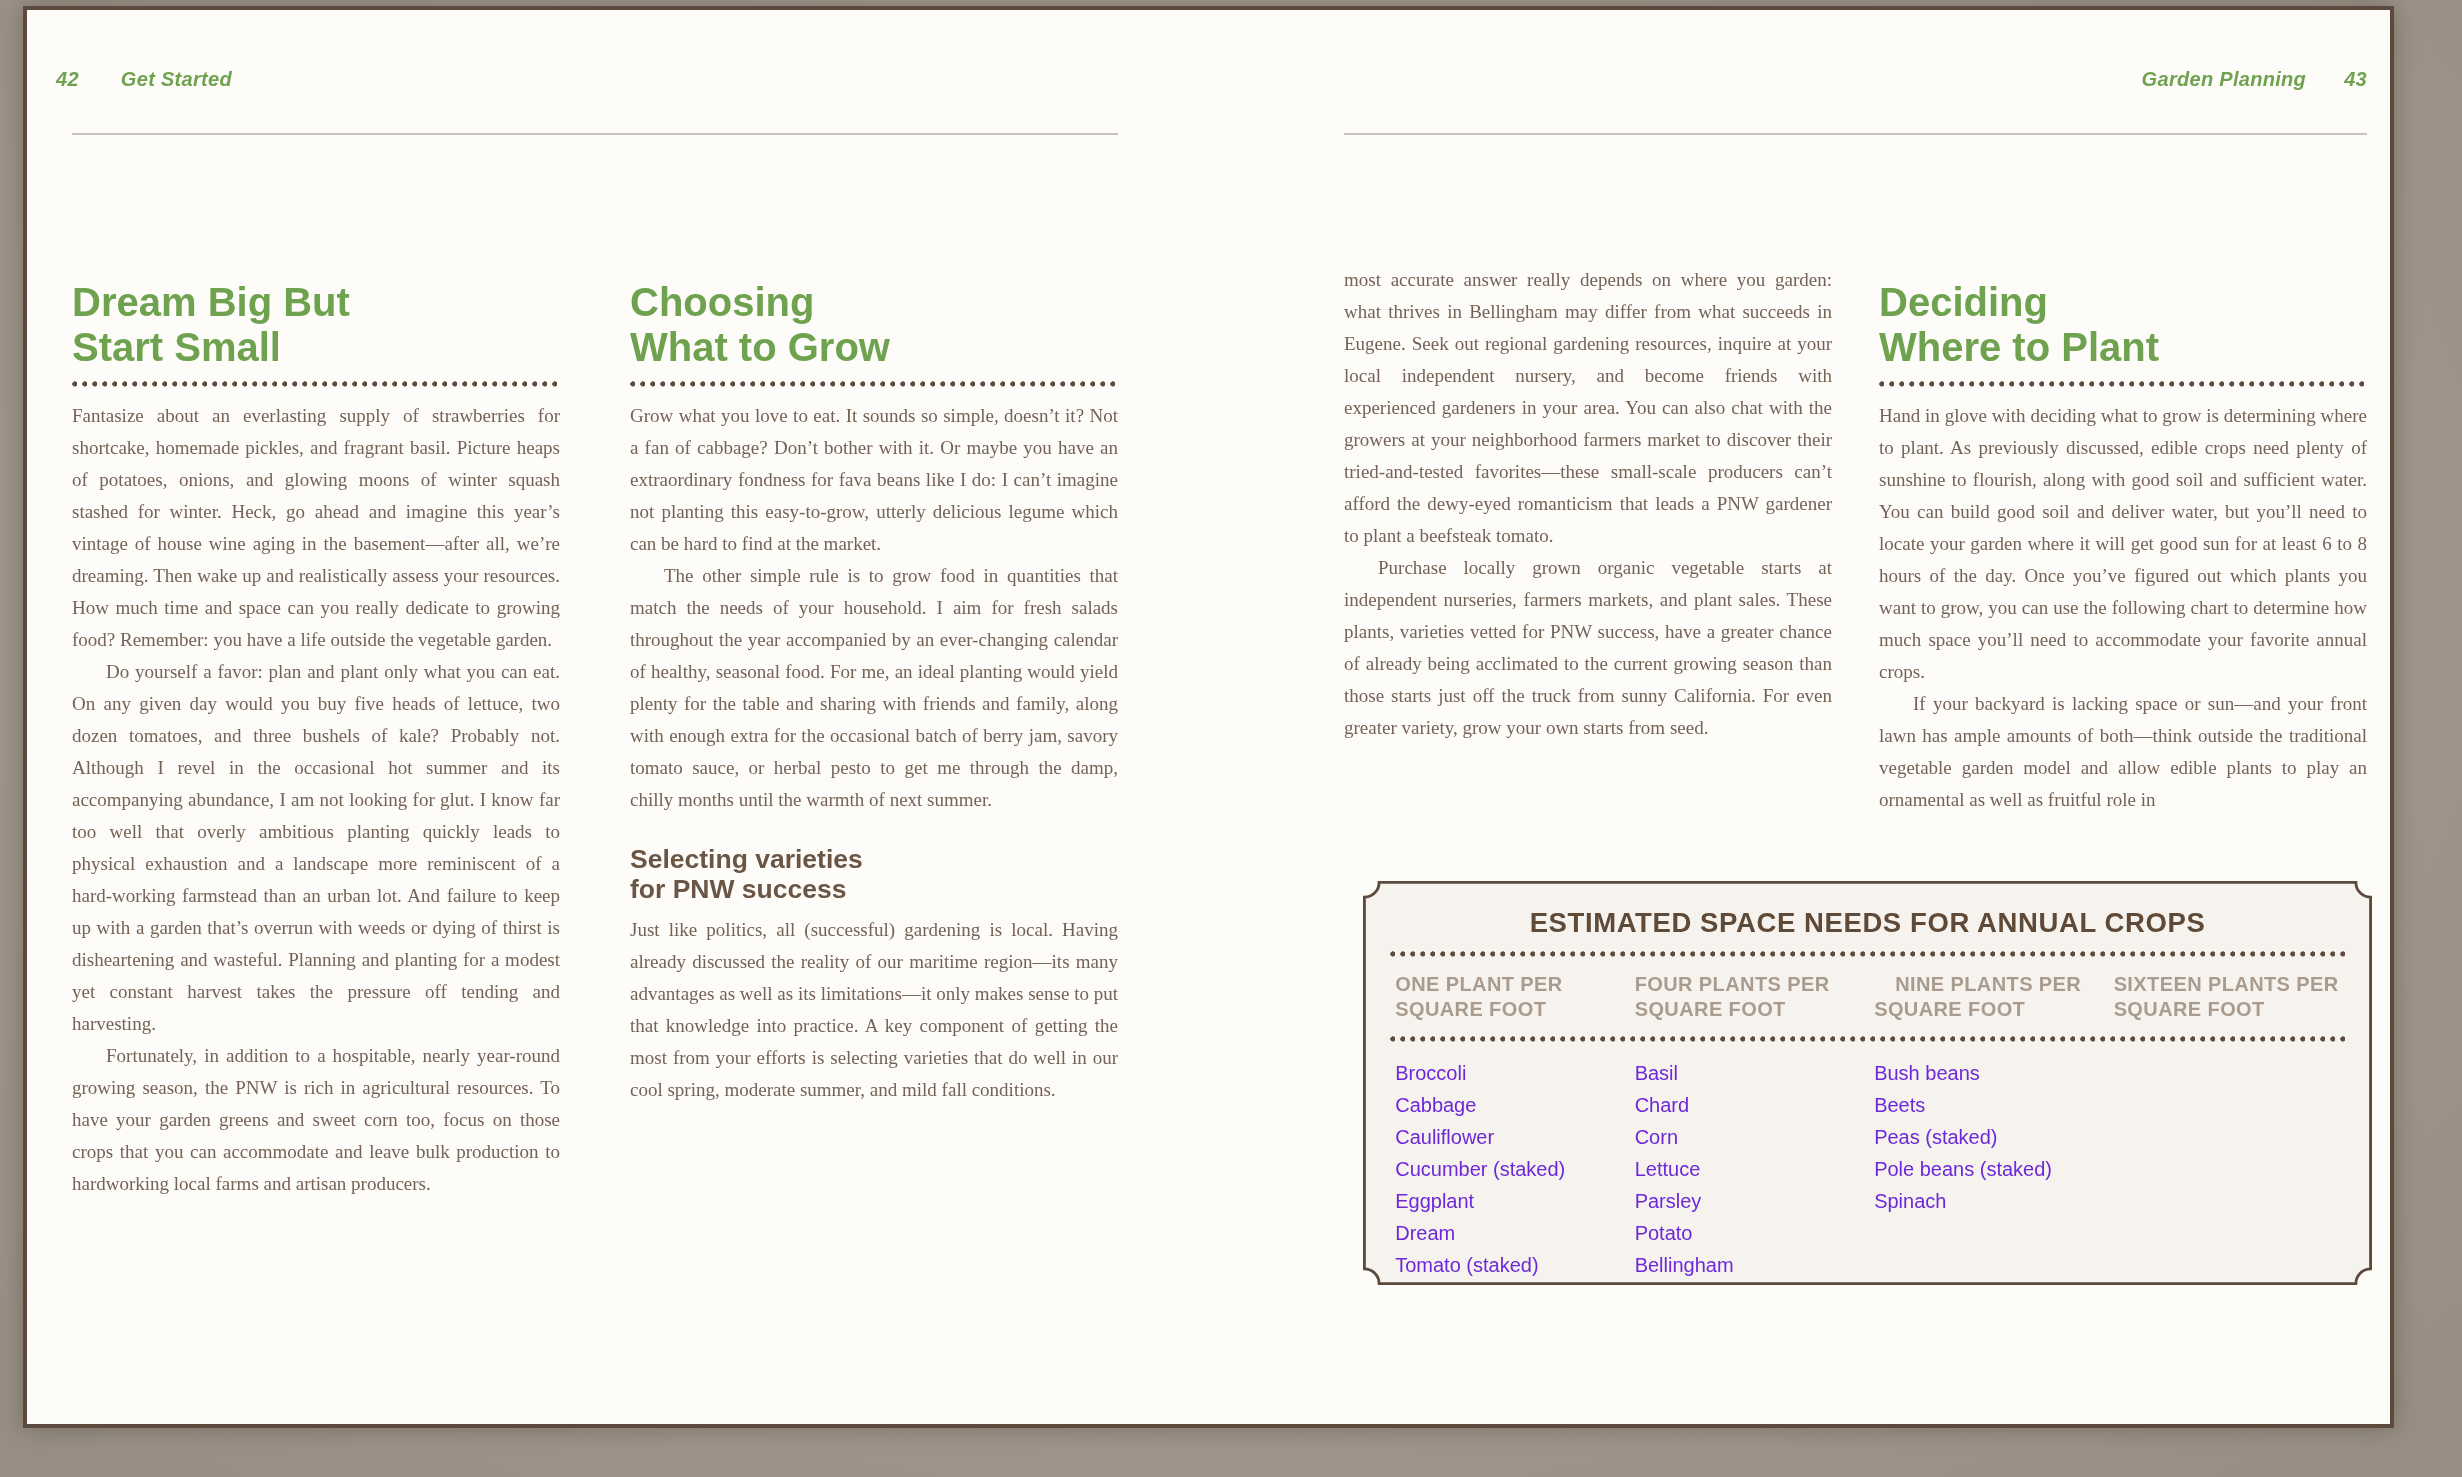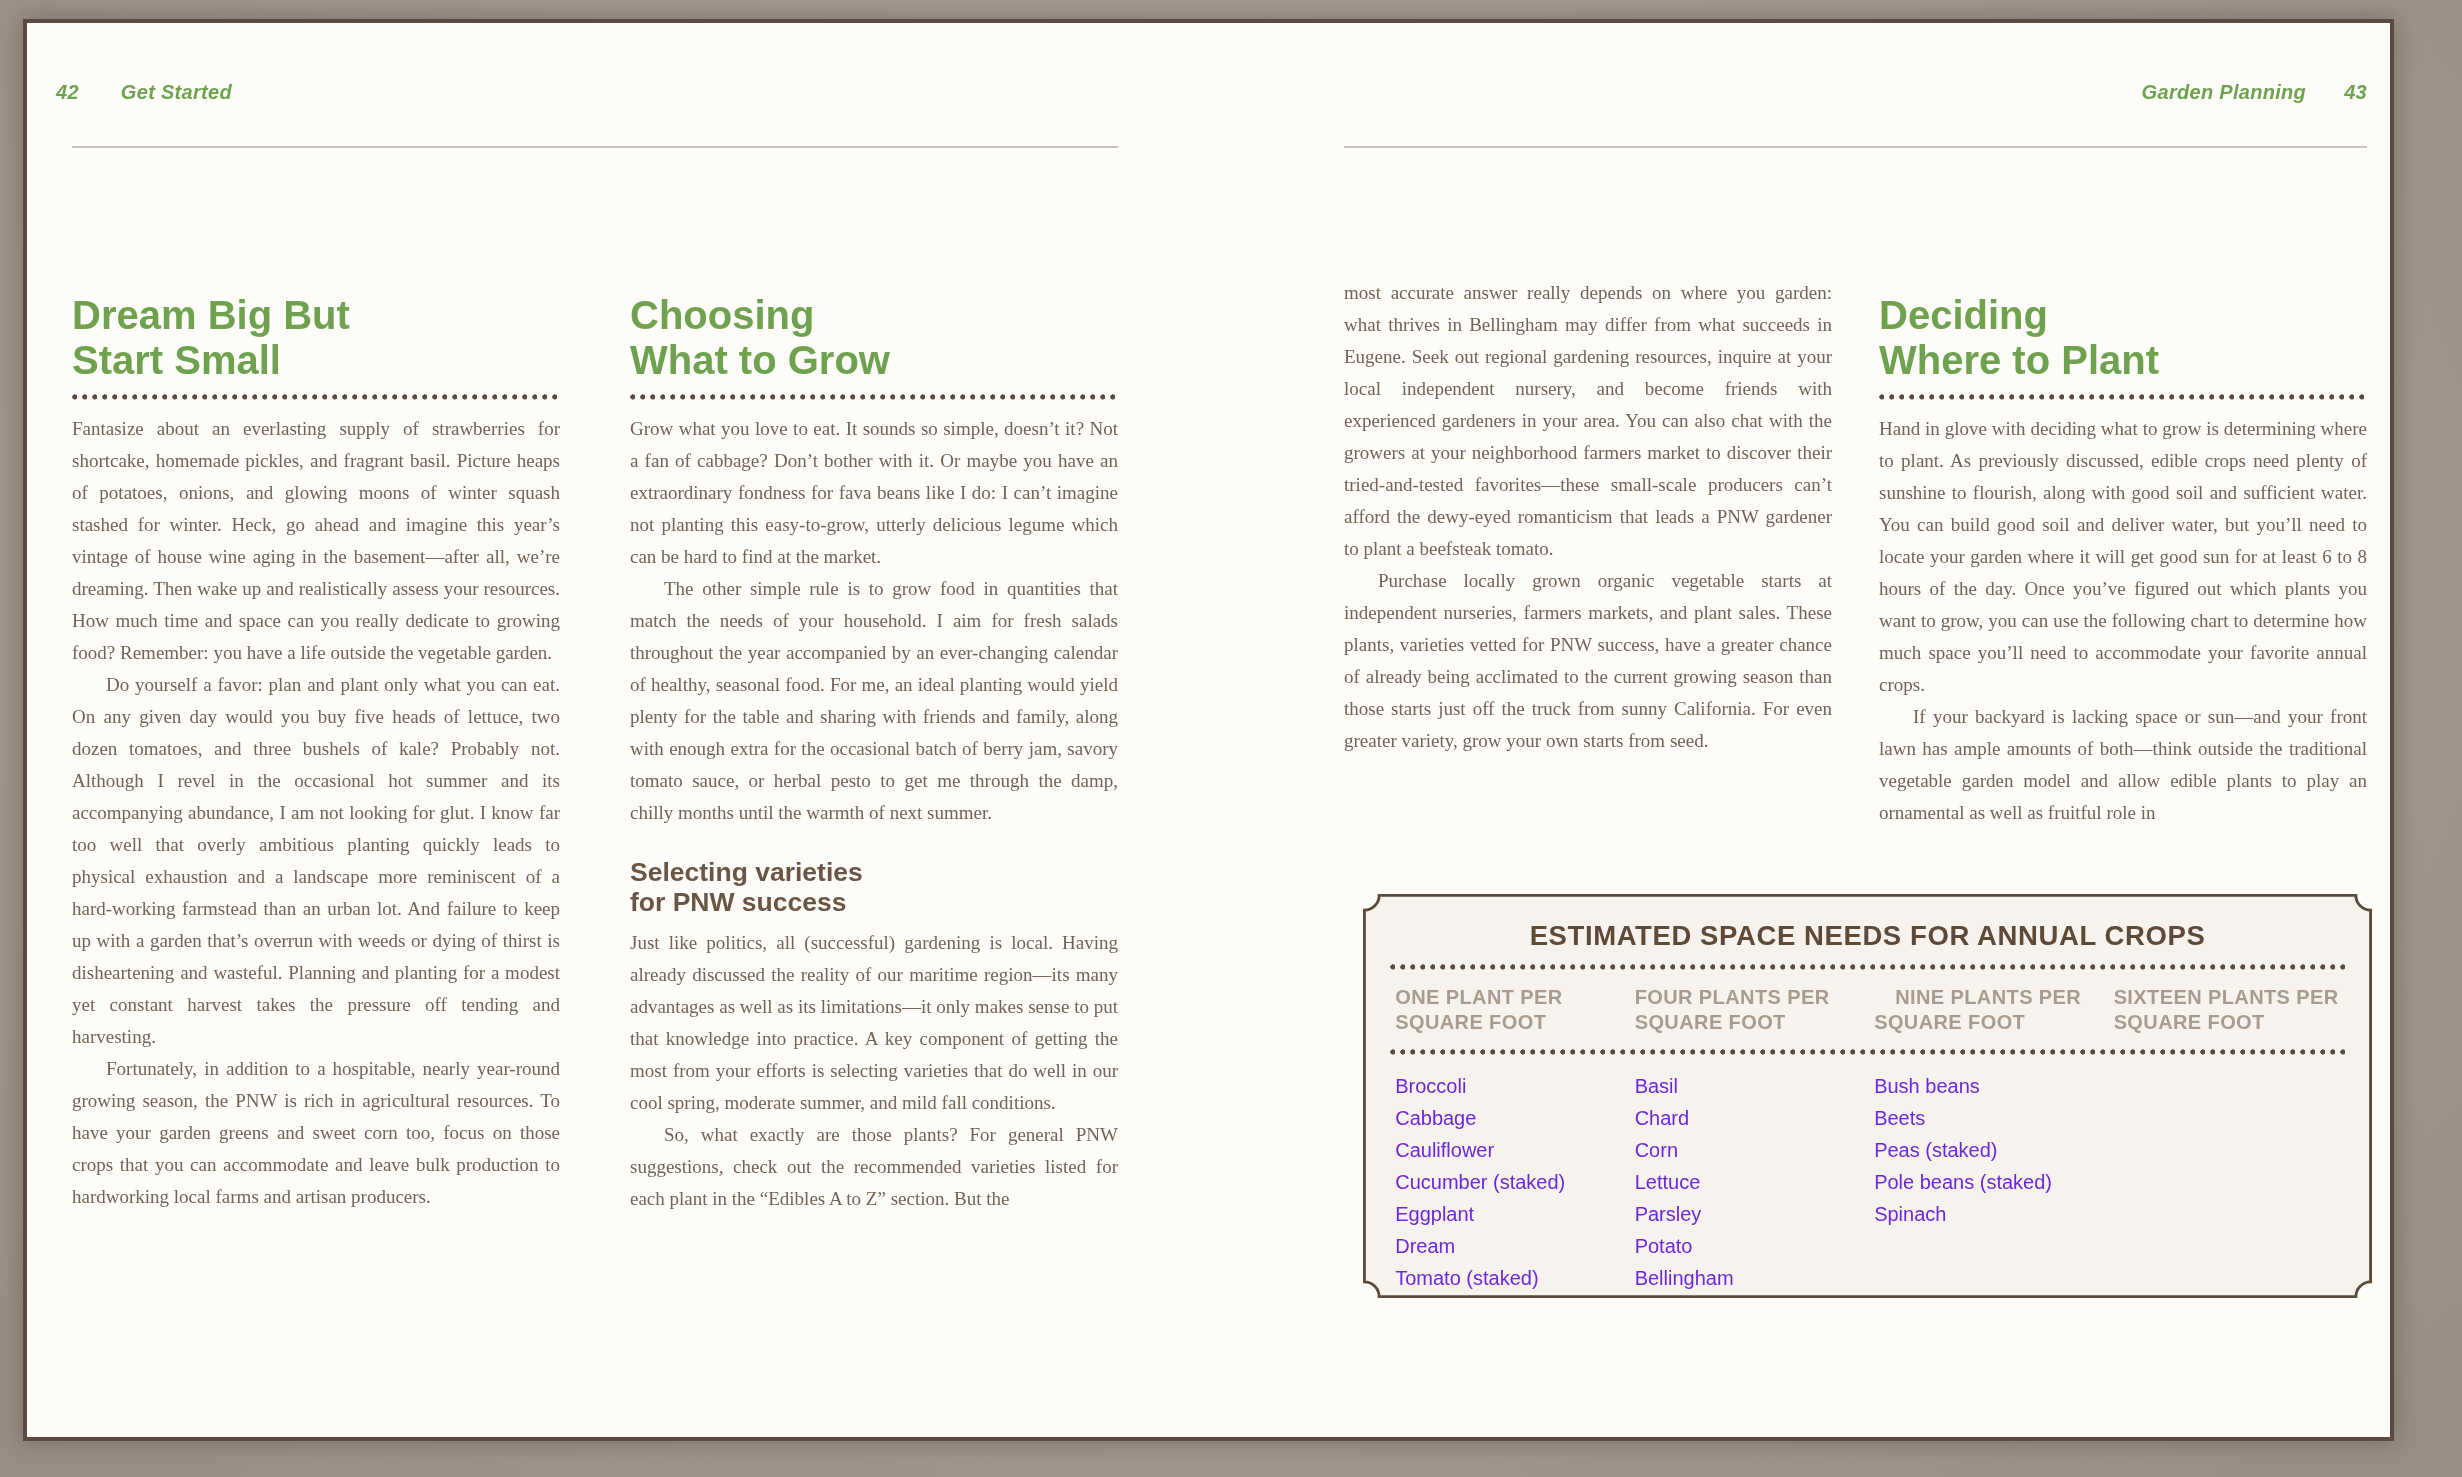--- a/index.html
+++ b/index.html
@@ -1,21 +1,21 @@
 <!DOCTYPE html>
 <html style="font-size:15px"><head>
 <meta charset="utf-8">
 <style>
   html,body{margin:0;padding:0;}
   body{font-family:"Liberation Sans",sans-serif;}
   #canvas{position:relative;width:2462px;height:1477px;overflow:hidden;
     background:
       radial-gradient(ellipse at 50% 40%, rgba(255,255,255,.06), rgba(0,0,0,.10)),
       #a89d91;}
-  #page{position:absolute;left:23px;top:19px;width:2371px;height:1422px;
+  #page{position:absolute;left:23px;top:6px;width:2371px;height:1422px;
     box-sizing:border-box;border:4.7px solid #5b4a3d;background:#fdfcf9;
     box-shadow:0 0 21px rgba(0,0,0,.25);}
   
   .pg-header{position:absolute;top:57px;display:flex;align-items:baseline;
     font:700 italic 20px/24.6px "Liberation Sans",sans-serif;color:#6fa24f;letter-spacing:0.3px;}
   .pg-header.left{left:29px;gap:42px;}
   .pg-header.right{right:23px;gap:38px;}
   .header-rule{position:absolute;top:123px;height:1.9px;background:#cac3b9;}
   .header-rule.left-rule{left:45px;width:1046px;}
   .header-rule.right-rule{left:1317px;width:1023px;}
@@ -87,21 +87,20 @@
       <div class="copy">
           <p>Grow what you love to eat. It sounds so simple, doesn’t it? Not a fan of cabbage? Don’t bother with it. Or maybe you have an extraordinary fondness for fava beans like I do: I can’t imagine not planting this easy-to-grow, utterly delicious legume which can be hard to find at the market.</p>
           <p>The other simple rule is to grow food in quantities that match the needs of your household. I aim for fresh salads throughout the year accompanied by an ever-changing calendar of healthy, seasonal food. For me, an ideal planting would yield plenty for the table and sharing with friends and family, along with enough extra for the occasional batch of berry jam, savory tomato sauce, or herbal pesto to get me through the damp, chilly months until the warmth of next summer.</p>
         </div>
       <h2 class="sub">
           <span class="tl">Selecting varieties</span>
           <span class="tl">for PNW success</span>
         </h2>
       <div class="copy">
           <p>Just like politics, all (successful) gardening is local. Having already discussed the reality of our maritime region—its many advantages as well as its limitations—it only makes sense to put that knowledge into practice. A key component of getting the most from your efforts is selecting varieties that do well in our cool spring, moderate summer, and mild fall conditions.</p>
-          <p>So, what exactly are those plants? For general PNW suggestions, check out the recommended varieties listed for each plant in the “Edibles A to Z” section. But the</p>
         </div>
     </div>
 
     <div class="article" id="col3">
       <div class="copy">
           <p>most accurate answer really depends on where you garden: what thrives in Bellingham may differ from what succeeds in Eugene. Seek out regional gardening resources, inquire at your local independent nursery, and become friends with experienced gardeners in your area. You can also chat with the growers at your neighborhood farmers market to discover their tried-and-tested favorites—these small-scale producers can’t afford the dewy-eyed romanticism that leads a PNW gardener to plant a beefsteak tomato.</p>
           <p>Purchase locally grown organic vegetable starts at independent nurseries, farmers markets, and plant sales. These plants, varieties vetted for PNW success, have a greater chance of already being acclimated to the current growing season than those starts just off the truck from sunny California. For even greater variety, grow your own starts from seed.</p>
         </div>
     </div>
 

